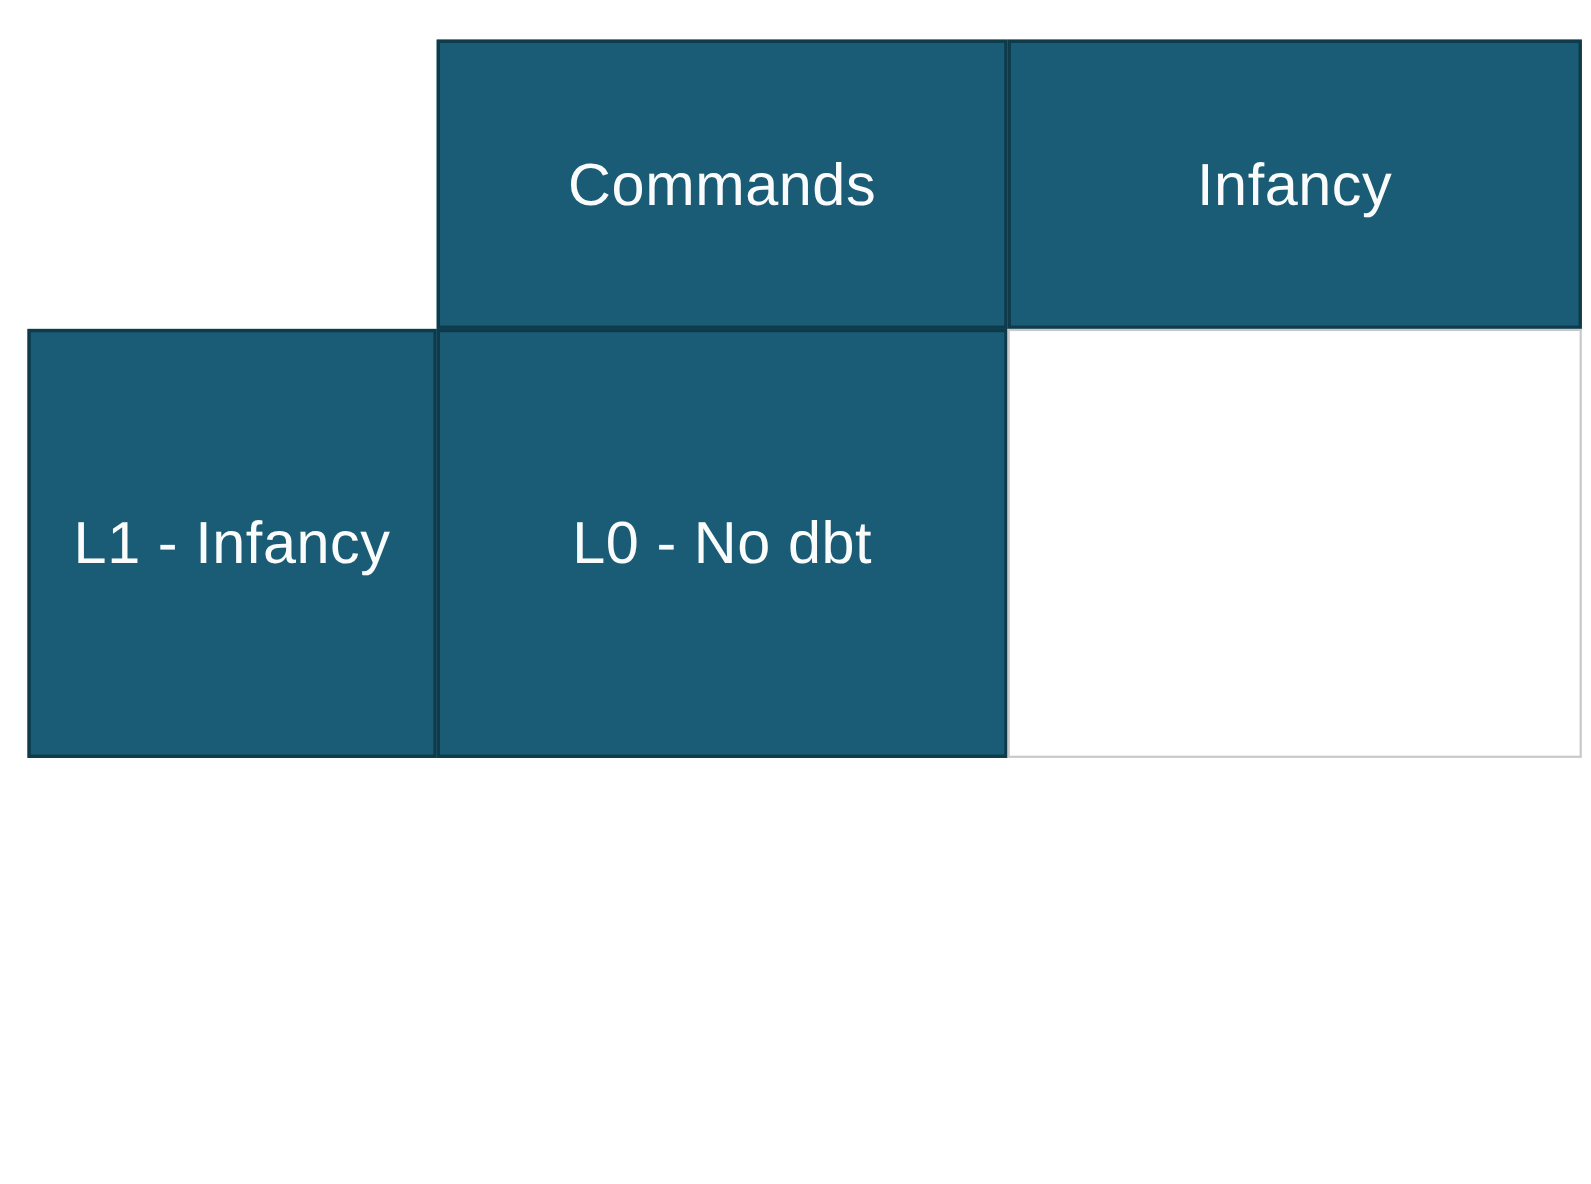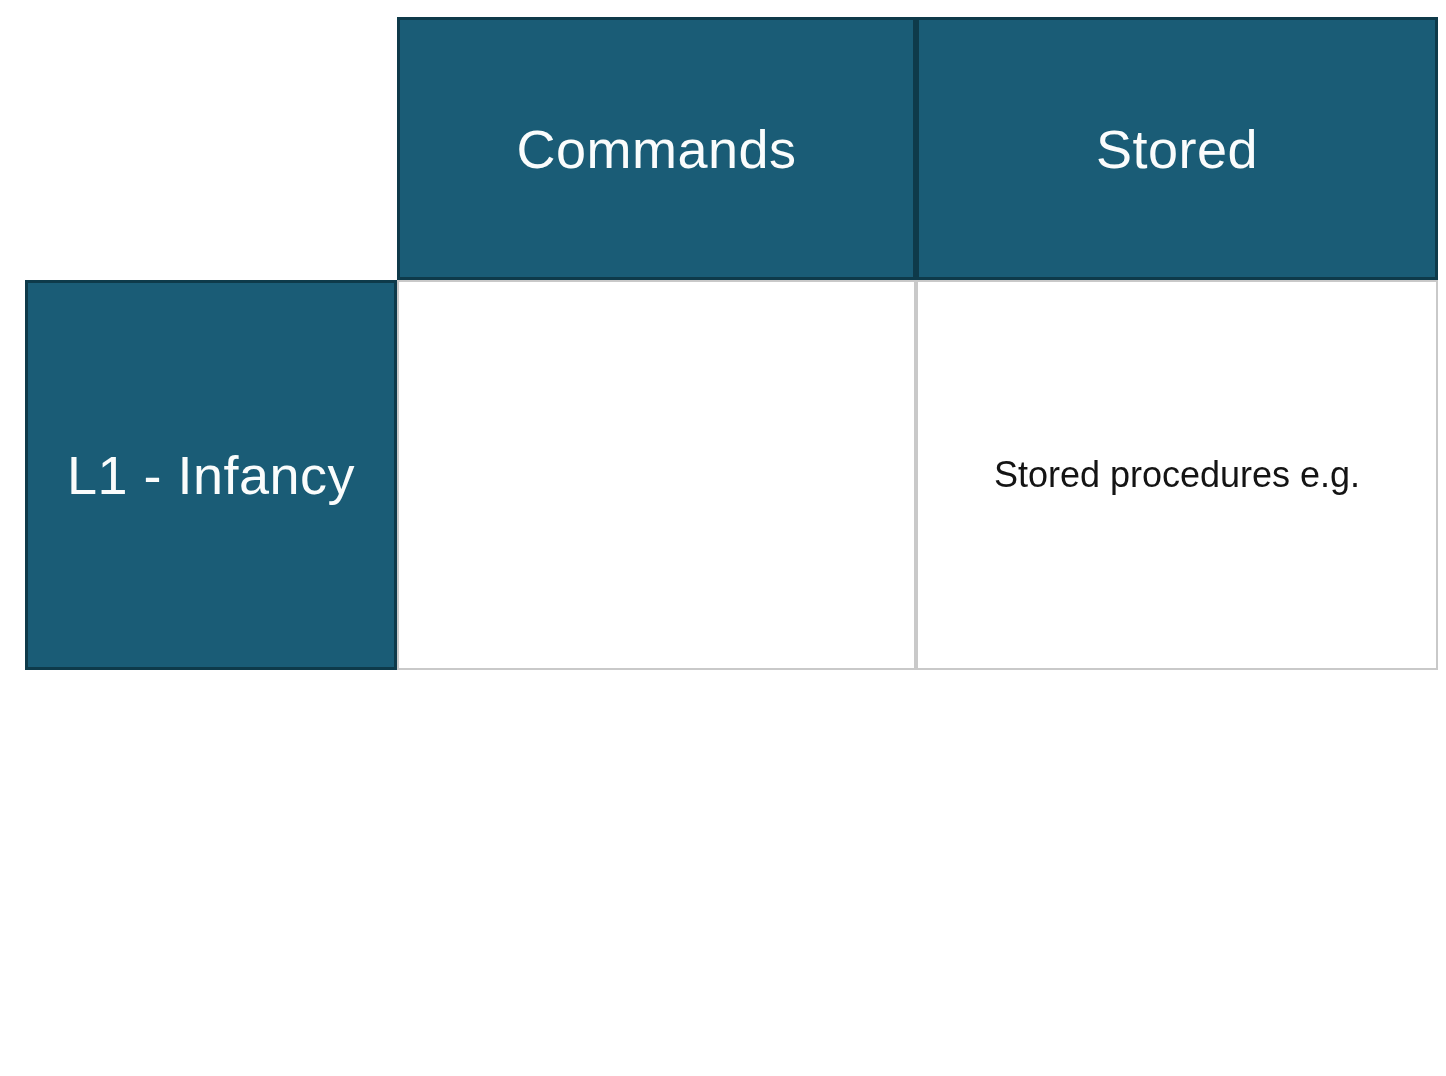--- a/index.html
+++ b/index.html
@@ -13,21 +13,21 @@
   }
   .canvas {
     position: relative;
     width: 1446px;
     height: 1076px;
     background: #ffffff;
   }
   .matrix {
     position: absolute;
     left: 25px;
-    top: 17px;
+    top: 36px;
     display: grid;
     grid-template-columns: 372px 519px 522px;
     grid-template-rows: 263px 390px 388px;
   }
   .cell {
     box-sizing: border-box;
     display: flex;
     align-items: center;
     justify-content: center;
     text-align: center;
@@ -61,28 +61,28 @@
 <body>
 
 <div class="canvas">
   <div class="matrix">
 
     <div class="cell corner"></div>
     <div class="cell head colhead">
       <span class="cell-text">Commands</span>
     </div>
     <div class="cell head colhead">
-      <span class="cell-text">Stored</span>
+      <span class="cell-text">Infancy</span>
     </div>
 
     <div class="cell head rowhead">
       <span class="cell-text">L1 - Infancy</span>
     </div>
 
+    <div class="cell head rowhead">
+      <span class="cell-text">L0 - No dbt</span>
+    </div>
     <div class="cell data plain">
       <span class="cell-text"></span>
-    </div>
-    <div class="cell data plain">
-      <span class="cell-text">Stored procedures e.g.</span>
     </div>
 
   </div>
 </div>
 
 </body></html>

